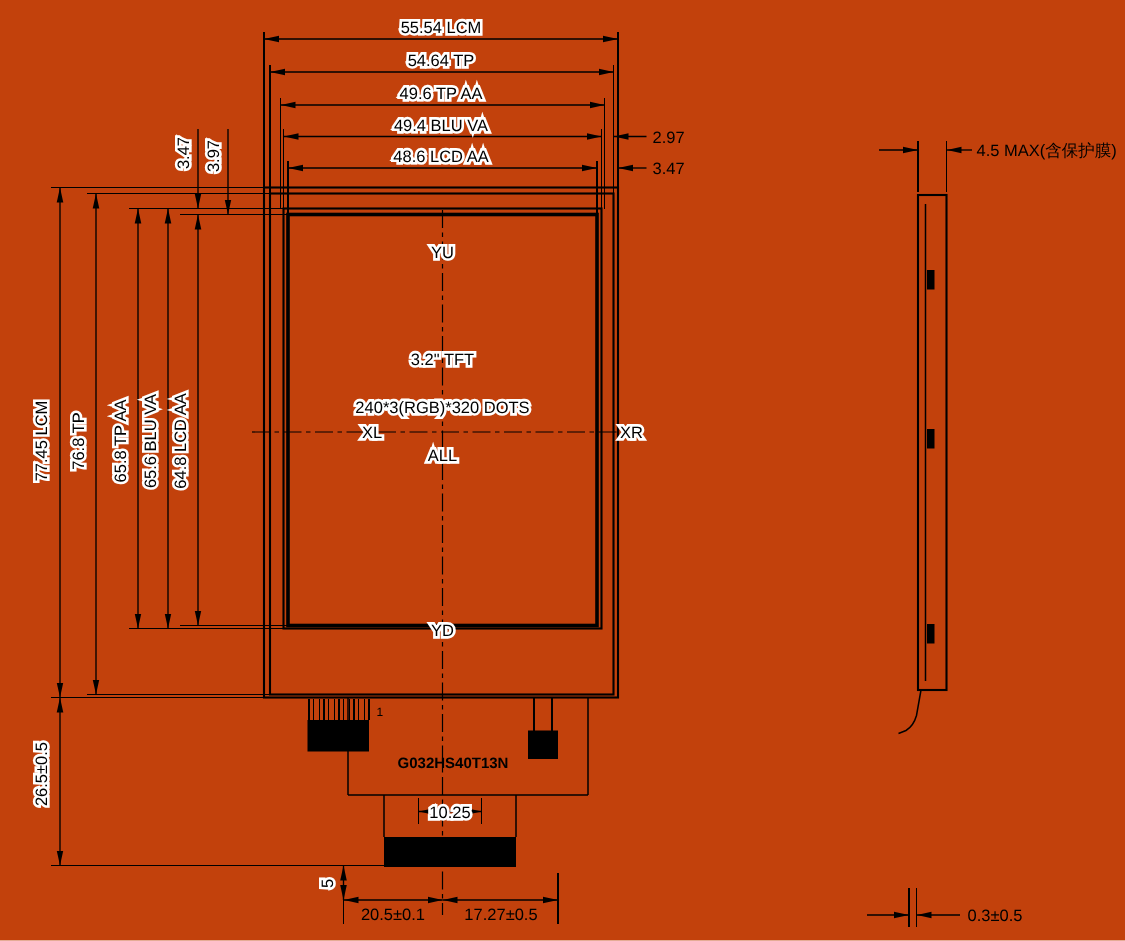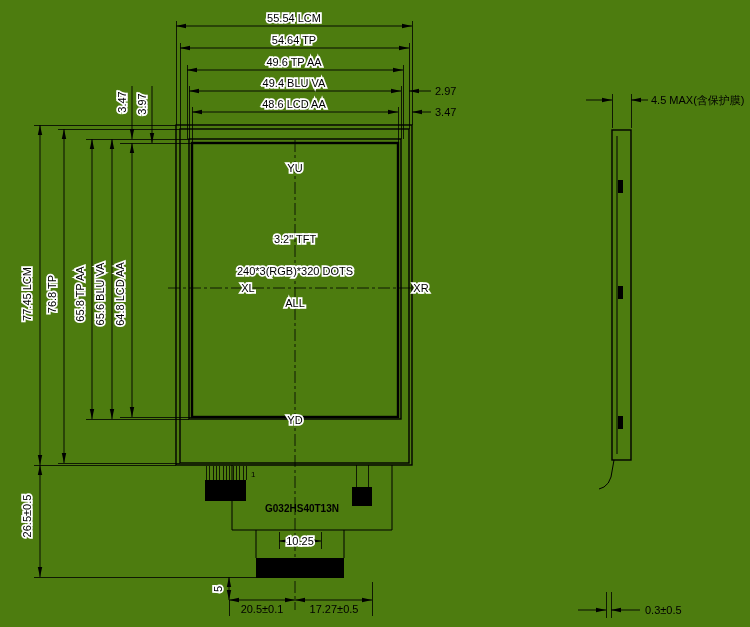--- a/index.html
+++ b/index.html
@@ -1,16 +1,16 @@
 <!DOCTYPE html>
 <html><head>
 <meta charset="utf-8">
 <style>
   html,body { margin:0; padding:0; background:#ffffff; }
-  .stage { width:750px; height:627px; position:relative; background:#4d7c0f; }
+  .stage { width:750px; height:627px; position:relative; background:#c2410c; }
   svg { display:block; }
   svg text {
     font-family:"Liberation Sans","DejaVu Sans",sans-serif;
     font-size:11px; fill:#000;
   }
   .halo { paint-order:stroke; stroke:#ffffff; stroke-width:3.5px; }
   .pn  { font-weight:bold; font-size:10px; }
   .tiny{ font-size:8px; }
   .ln   { stroke:#000; stroke-width:1; fill:none; }
   .thin { stroke:#000; stroke-width:0.8; fill:none; shape-rendering:crispEdges; }

